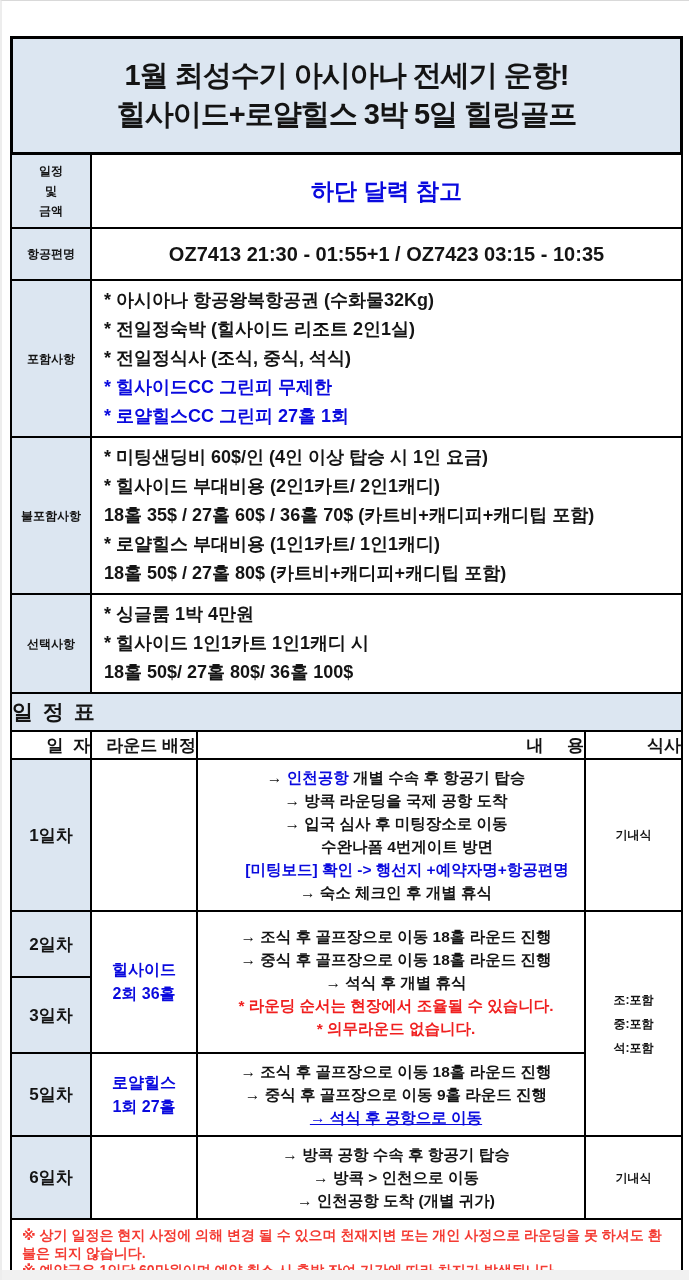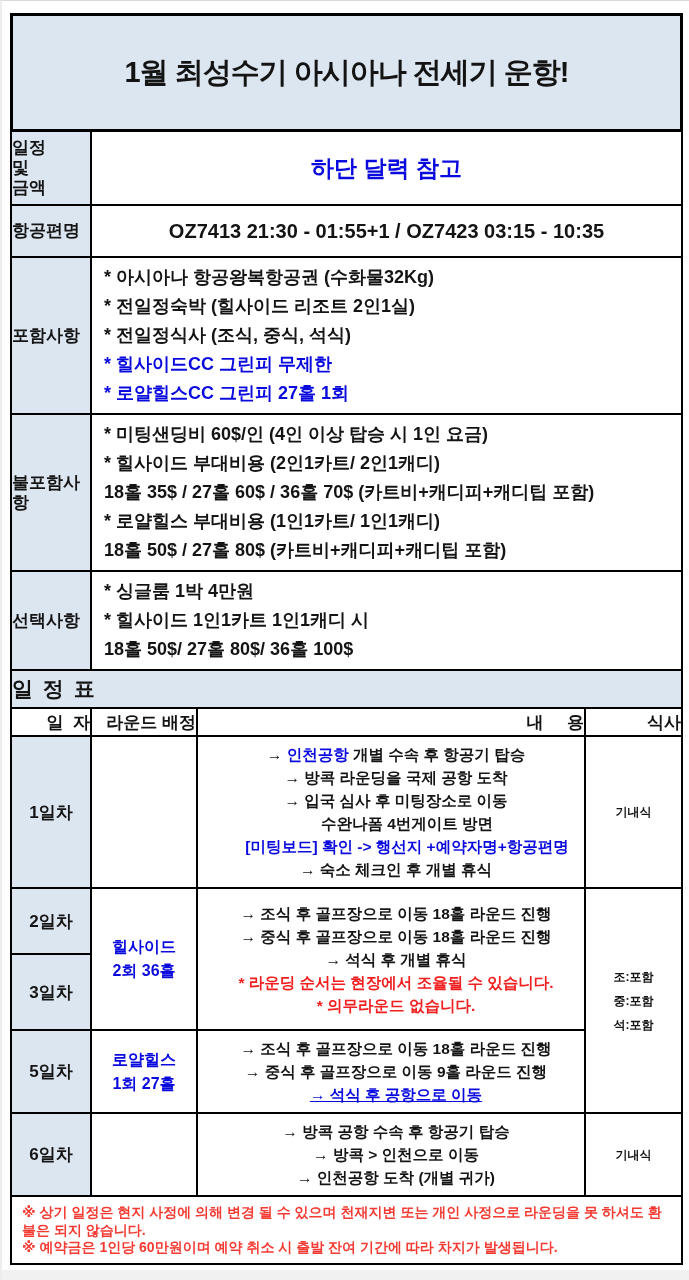--- a/index.html
+++ b/index.html
@@ -9,27 +9,27 @@
   *{box-sizing:border-box;}
   body{margin:0;background:#fff;font-family:"Liberation Sans","DejaVu Sans",sans-serif;
        font-weight:bold;color:var(--ink);}
   .page{position:relative;width:689px;height:1280px;background:#fff;overflow:hidden;
         border-top:1px solid #d9d9d9;border-left:2px solid #ededed;}
   .page::after{content:"";position:absolute;left:0;right:0;bottom:0;height:10px;background:#f1f1f1;}
   .doc{position:absolute;left:8px;top:12px;width:673px;}
 
   
   .titlebox{border:3px solid var(--line);background:var(--panel);height:119px;
-            display:flex;flex-direction:column;justify-content:center;align-items:center;gap:7px;}
+            display:flex;flex-direction:column;justify-content:center;align-items:center;gap:7px;margin-top:23px;}
   .title-l1,.title-l2{font-size:29px;letter-spacing:-1px;line-height:1.1;}
 
   
   table{border-collapse:collapse;table-layout:fixed;width:673px;margin-top:-2px;}
   td,th{border:2px solid var(--line);padding:0;vertical-align:middle;}
-  .lbl{background:var(--panel);text-align:left;font-size:17px;line-height:20px;}
+  .lbl{background:var(--panel);text-align:center;font-size:12px;line-height:20px;}
   .val-center{text-align:center;}
   .blue-big{color:var(--blue);font-size:23px;}
   .flight-val{font-size:20px;letter-spacing:0;}
   .list{font-size:18px;line-height:29px;padding:5px 6px 5px 12px;text-align:left;}
   .ln{white-space:pre-wrap;}
   .ind{padding-left:22px;}
   .c-blue{color:var(--blue);} .c-red{color:var(--red);} .c-notered{color:var(--note-red);}
   .u{text-decoration:underline;}
 
   
@@ -50,20 +50,21 @@
   .notes .ln{white-space:pre-wrap;}
 </style>
 </head>
 <body>
 
 <div class="page">
   <div class="doc">
 
     <div class="titlebox">
       <div class="title-l1">1월 최성수기 아시아나 전세기 운항!</div>
+      <div class="title-l2">힐사이드+로얄힐스 3박 5일 힐링골프</div>
     </div>
 
     <table>
       <colgroup>
           <col style="width:80px">
           <col>
         </colgroup>
       <tbody>
           <tr style="height:74px">
         <td class="lbl">

